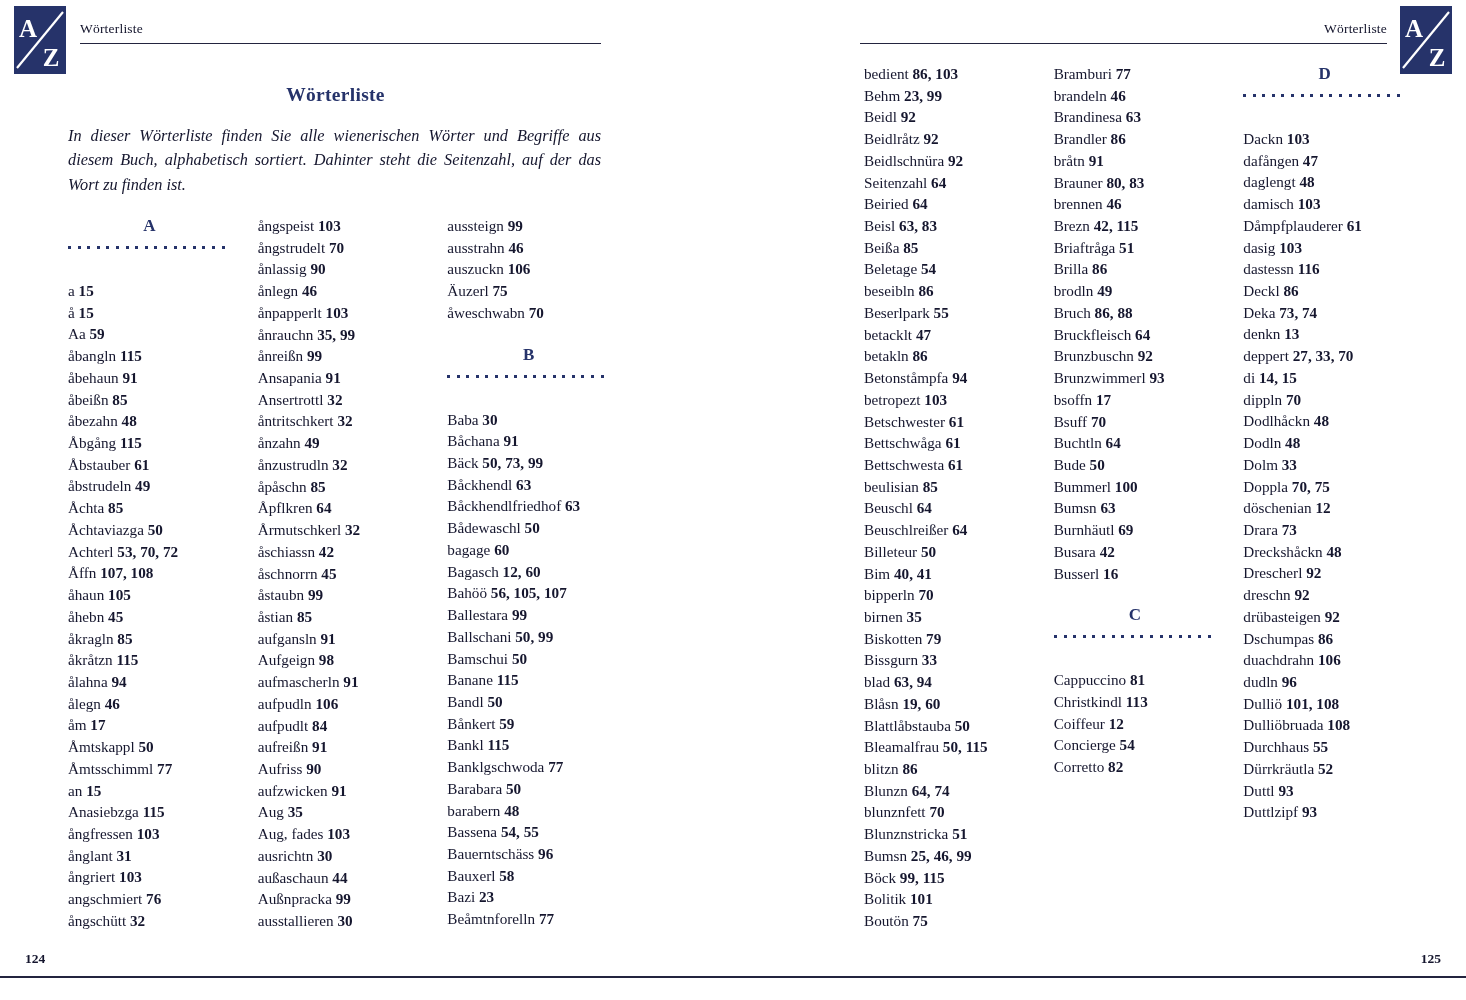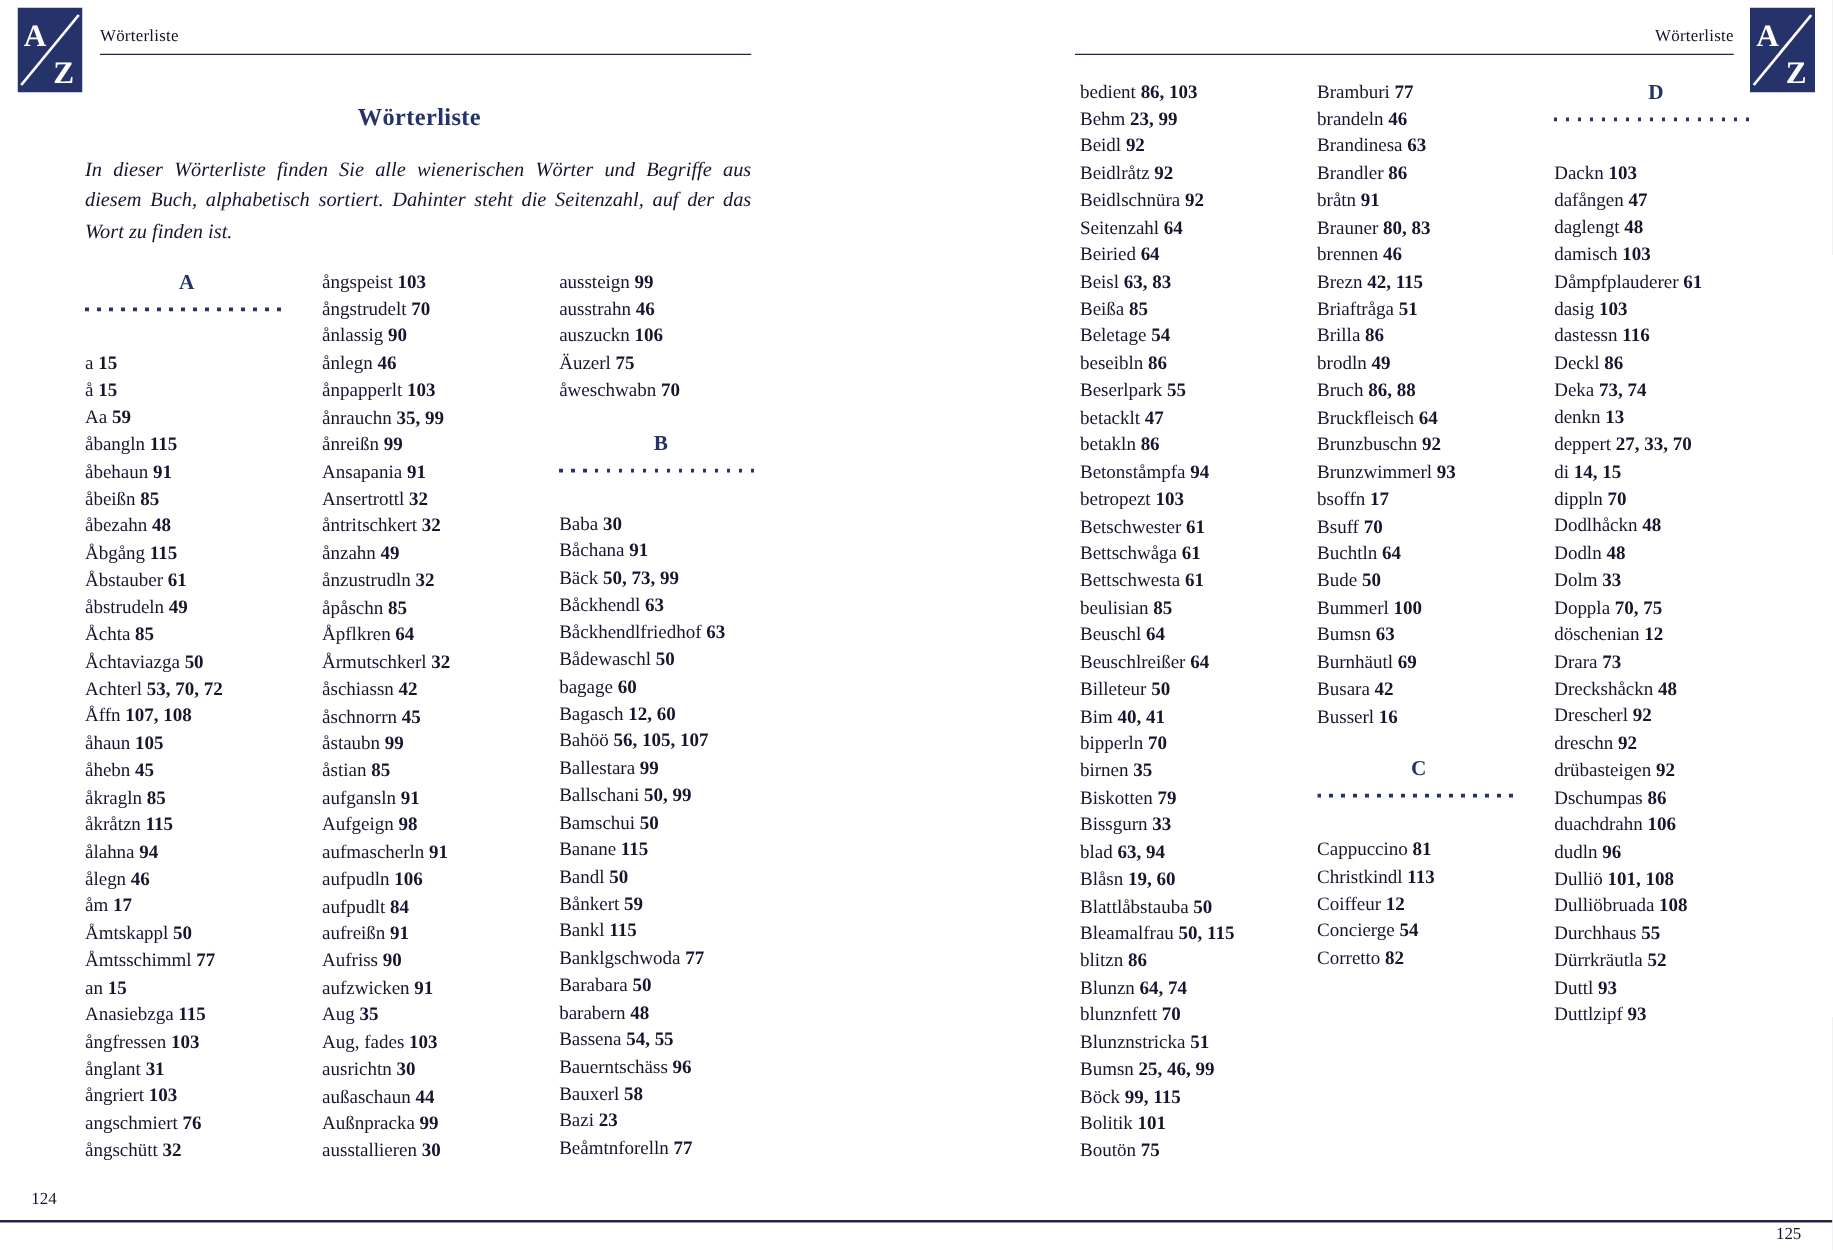--- a/index.html
+++ b/index.html
@@ -37,23 +37,23 @@
   .entry .p{font-weight:bold;}
 
   .section{margin:20px 0 31px;}
   .section:first-child{margin-top:0;}
   .letter{text-align:center;font-weight:bold;font-size:17px;color:#26336a;line-height:22px;}
   .dots{
     height:3px;margin-top:9px;
     background:repeating-linear-gradient(to right,#26336a 0 3px,transparent 3px 9.6px);
   }
 
-  .pagenum{position:absolute;top:951px;font-size:13.5px;font-weight:normal;color:#15162e;}
+  .pagenum{position:absolute;top:951px;font-size:13.5px;font-weight:bold;color:#15162e;}
   #pagenum-left{left:25px;}
-  #pagenum-right{right:25px;text-align:center;margin-top:28px;}
+  #pagenum-right{right:25px;text-align:center;}
   .bottom-rule{position:absolute;left:0;right:0;top:976px;height:1.6px;background:#23243f;}
 </style>
 </head>
 <body>
 
 <div id="canvas">
 
   <div class="logo" id="logo-left">
     <svg width="52" height="68" viewBox="0 0 52 68">
       <rect width="52" height="68" fill="#26336a"></rect>

